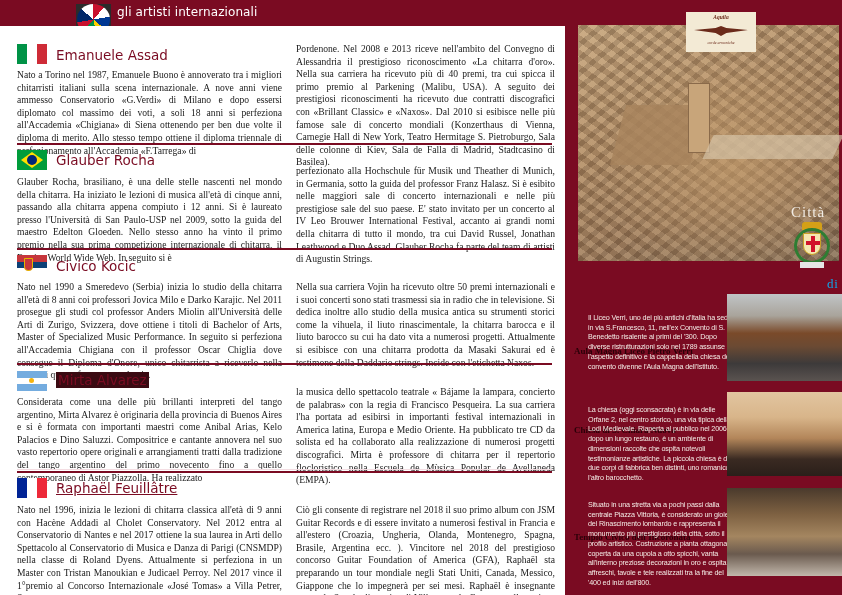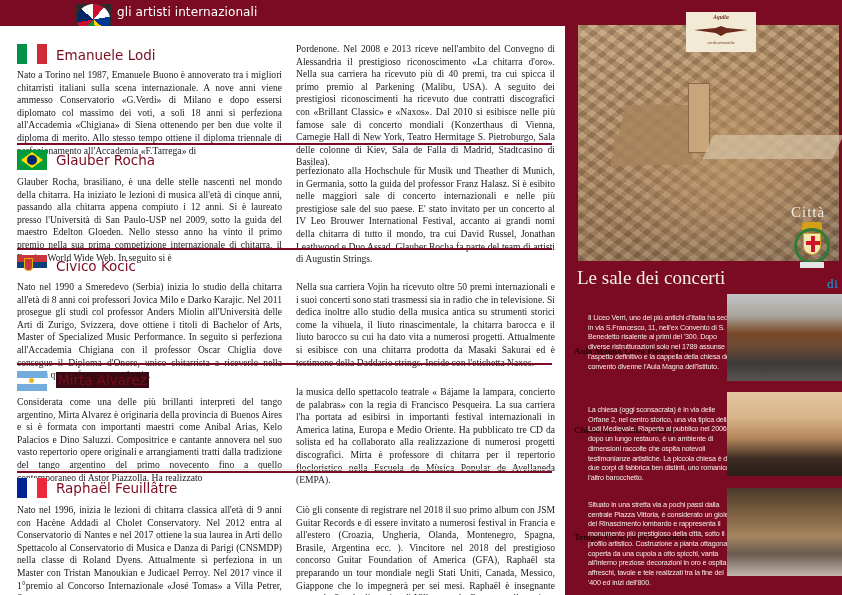--- a/index.html
+++ b/index.html
@@ -81,21 +81,21 @@
 <div class="topbar">
   <div class="globe">
       <div class="ball"></div>
     </div>
   <div class="topbar-title">gli artisti internazionali</div>
 </div>
 
 <div class="leftpanel">
 
   <div class="flag flag-it" style="top:18px;"></div>
-  <div class="name" style="top:21px;">Emanuele Lodi</div>
+  <div class="name" style="top:21px;">Emanuele Assad</div>
   <div class="col col-l" style="top:43px;">Nato a Torino nel 1987, Emanuele Buono è annoverato tra i migliori chitarristi italiani sulla scena internazionale. A nove anni viene ammesso Conservatorio «G.Verdi» di Milano e dopo essersi diplomato col massimo dei voti, a soli 18 anni si perfeziona all'Accademia «Chigiana» di Siena ottenendo per ben due volte il diploma di merito. Allo stesso tempo ottiene il diploma triennale di perfezionamento  all'Accademia «F.Tarrega» di</div>
   <div class="col col-r" style="top:17px;">Pordenone. Nel 2008 e 2013 riceve nell'ambito del Convegno di Alessandria il prestigioso riconoscimento «La chitarra d'oro». Nella sua carriera ha ricevuto più di 40 premi, tra cui spicca il primo premio al Parkening (Malibu, USA). A seguito dei prestigiosi riconoscimenti ha ricevuto due contratti discografici con «Brillant Classic» e «Naxos». Dal 2010 si esibisce nelle più famose sale di concerto mondiali (Konzerthaus di Vienna, Carnegie Hall di New York, Teatro Hermitage S. Pietroburgo, Sala delle colonne di Kiev, Sala de Falla di Madrid, Stadtcasino di Basilea).</div>
   <div class="sep" style="top:117px;"></div>
 
   <div class="flag flag-br" style="top:124px;"></div>
   <div class="name" style="top:126px;">Glauber Rocha</div>
   <div class="col col-l" style="top:150px;">Glauber Rocha, brasiliano, è una delle stelle nascenti nel mondo della chitarra. Ha iniziato le lezioni di musica all'età di cinque anni, passando alla chitarra appena compiuto i 12 anni. Si è laureato presso l'Università di San Paulo-USP nel 2009, sotto la guida del maestro Edelton Gloeden. Nello stesso anno ha vinto il primo premio nella sua prima competizione internazionale di chitarra, il Barrios World Wide Web. In seguito si è</div>
   <div class="col col-r" style="top:139px;">perfezionato alla  Hochschule für  Musik und  Theather di Munich, in Germania, sotto la guida del professor Franz Halasz. Si è esibito nelle maggiori sale di concerto internazionali e nelle più prestigiose sale del suo paese. E' stato invitato per un concerto al IV Leo Brouwer International Festival, accanto ai grandi nomi della chitarra di tutto il mondo, tra cui David Russel, Jonathan Leathwood e Duo Assad. Glauber Rocha fa parte del team di artisti di Augustin Strings.</div>
   <div class="sep" style="top:222px;"></div>
 
@@ -106,21 +106,21 @@
   <div class="sep" style="top:337px;"></div>
 
   <div class="flag flag-ar" style="top:345px;"></div>
   <div class="name boxed" style="top:346px;">Mirta Alvarez</div>
   <div class="col col-l" style="top:370px;">Considerata come una delle più brillanti interpreti del tango argentino, Mirta Alvarez è originaria della provincia di Buenos Aires e si è formata con importanti maestri  come Anibal Arias, Kelo Palacios e Dino Saluzzi. Compositrice e cantante annovera nel suo vasto repertorio opere originali e arrangiamenti tratti dalla tradizione del tango argentino del primo novecento fino a quello contemporaneo di Astor Piazzolla. Ha realizzato</div>
   <div class="col col-r" style="top:360px;">la musica dello spettacolo teatrale « Bájame la lampara, concierto de palabras» con la regia di  Francisco Pesqueira. La sua carriera l'ha portata ad esibirsi in importanti festival internazionali in America latina, Europa e Medio Oriente. Ha pubblicato tre CD da solista ed ha collaborato alla realizzazione di numerosi progetti discografici. Mirta è professore di chitarra per il repertorio flocloristico nella Escuela de Mùsica Popular de Avellaneda (EMPA).</div>
   <div class="sep light" style="top:443px;"></div>
   <div class="sep" style="top:445px;"></div>
 
   <div class="flag flag-fr" style="top:452px;"></div>
-  <div class="name" style="top:454px;">Raphaël Feuillâtre</div>
+  <div class="name" style="top:454px;text-decoration:underline;">Raphaël Feuillâtre</div>
   <div class="col col-l" style="top:478px;">Nato nel 1996, inizia le lezioni di chitarra classica all'età di 9 anni con Hacène Addadi al Cholet Conservatory. Nel 2012 entra al Conservatorio di  Nantes e nel 2017 ottiene la sua laurea in Arti dello Spettacolo al Conservatorio di Musica e Danza di Parigi (CNSMDP) nella classe di Roland Dyens. Attualmente si perfeziona in un Master con Tristan Manoukian e Judicael Perroy. Nel 2017 vince il 1°premio al Concorso Internazionale «José Tomas» a Villa Petrer, Spagna.</div>
   <div class="col col-r" style="top:478px;">Ciò gli consente di registrare nel 2018 il suo primo album con JSM Guitar Records e di essere invitato a numerosi festival in Francia e all'estero (Croazia, Ungheria, Olanda, Montenegro, Spagna, Brasile, Argentina ecc. ). Vincitore nel 2018 del prestigioso concorso Guitar Foundation of America (GFA), Raphaël sta preparando un tour mondiale negli Stati Uniti, Canada, Messico, Giappone che lo impegnerà per sei mesi. Raphaël è insegnante presso la Scuola di musica di Villeneuve-la-Garenne nella regione di Parigi.</div>
 </div>
 
 <div class="rightpanel">
   <div class="cityphoto">
     <div class="church"></div>
     <div class="tower"></div>
     <div class="piazza"></div>
   </div>
@@ -133,21 +133,20 @@
 
   <div class="citta">Città</div>
   <div class="crest">
     <div class="crown"></div>
     <div class="wreath"></div>
     <div class="shield"></div>
     <div class="banner"></div>
   </div>
   <div class="dilodi">di Lodi</div>
 
-  <div class="sale-title">Le sale dei concerti</div>
 
   <div class="venue-title" style="top:302px;">Aula Magna Liceo Pietro Verri</div>
   <div class="venue-text" style="top:313px;">Il Liceo  Verri, uno dei più antichi d'Italia ha sede in via S.Francesco, 11, nell'ex  Convento di S. Benedetto risalente ai primi del '300. Dopo diverse ristrutturazioni solo nel 1789 assunse l'aspetto definitivo e la cappella della chiesa del convento divenne l'Aula Magna dell'Istituto.</div>
   <div class="venue-photo photo-aula"></div>
 
   <div class="venue-title" style="top:381px;">Chiesa di S. Chiara Nuova</div>
   <div class="venue-text" style="top:405px;">La chiesa (oggi sconsacrata) è in via delle Orfane 2, nel centro storico, una via tipica della Lodi Medievale. Riaperta al pubblico nel 2006 dopo un lungo restauro, è un ambiente di dimensioni raccolte che ospita notevoli testimonianze artistiche. La piccola chiesa è da due corpi di fabbrica ben distinti, uno romanico e l'altro barocchetto.</div>
   <div class="venue-photo photo-chiara"></div>
 
   <div class="venue-title" style="top:488px;">Tempio Civico dell'Incoronata</div>

